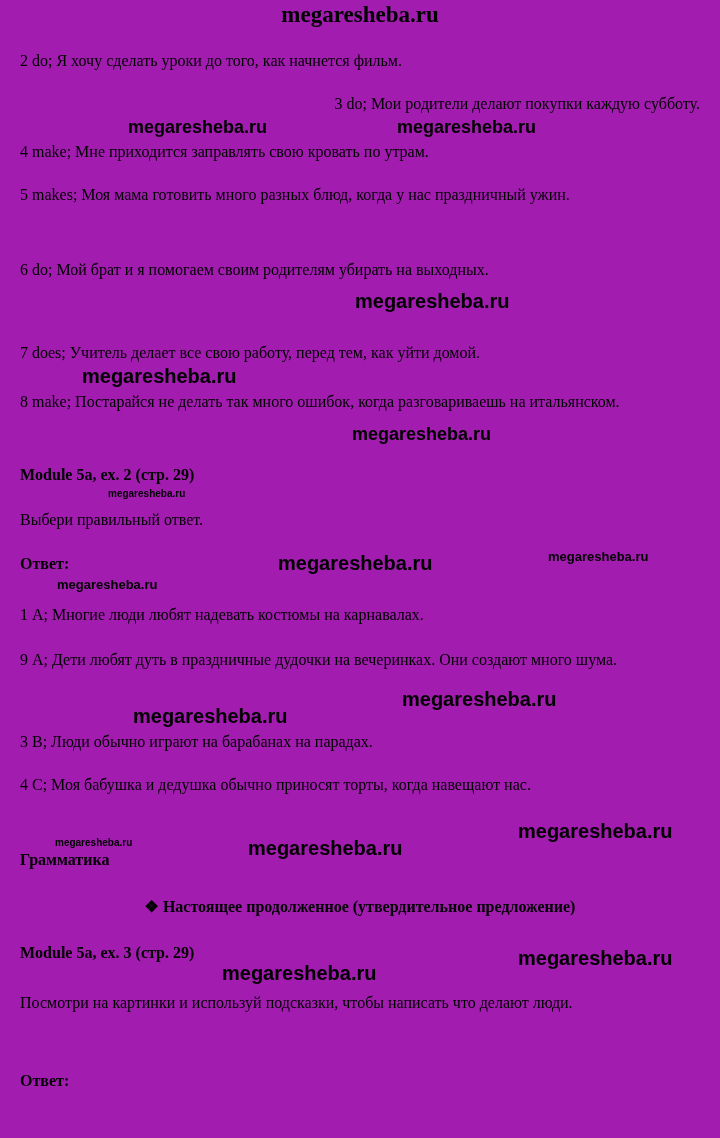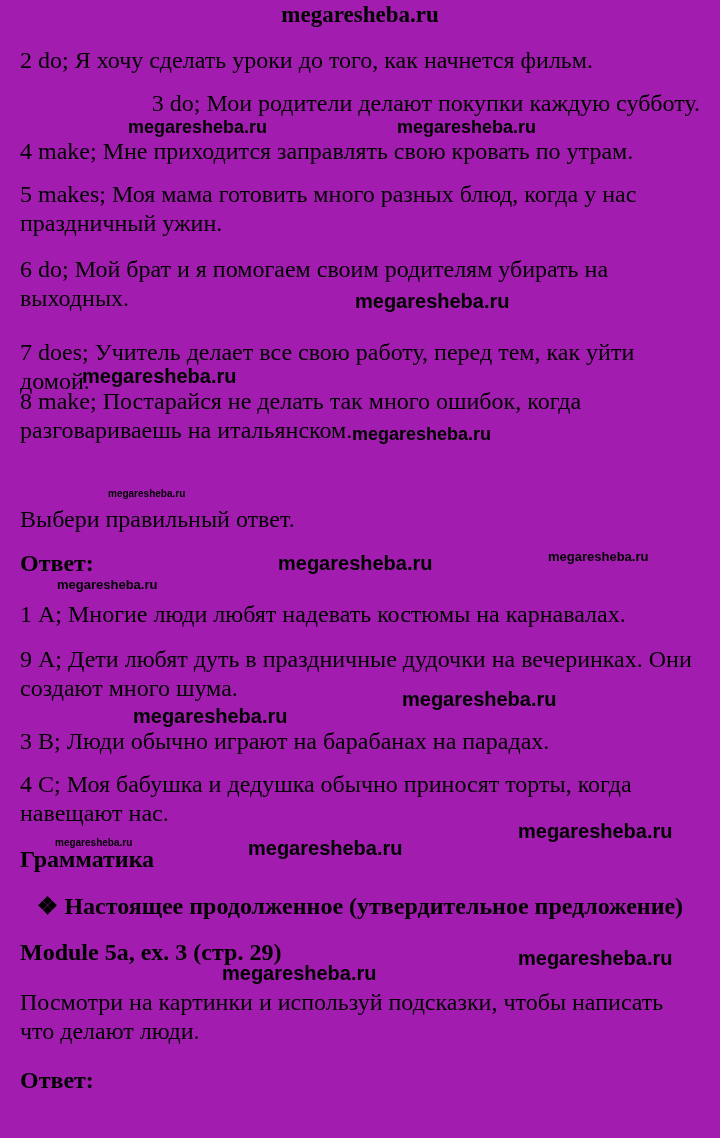--- a/index.html
+++ b/index.html
@@ -22,21 +22,21 @@
     width: 720px;
     text-align: center;
     font-weight: bold;
     font-size: 23px;
     font-family: "Liberation Serif", serif;
   }
   .para {
     position: absolute;
     left: 20px;
     width: 680px;
-    font-size: 24px;
+    font-size: 16px;
     line-height: 29px;
   }
   .bold { font-weight: bold; }
   .centered {
     text-align: center;
     left: 30px;
     width: 660px;
   }
   .wm {
     position: absolute;
@@ -70,20 +70,21 @@
   <div class="wm wm-lg" style="left:355px; top:290px;">megaresheba.ru</div>
 
   <div class="para" style="top:338px;">7 does; Учитель делает все свою работу, перед тем, как уйти домой.</div>
 
   <div class="wm wm-lg" style="left:82px; top:365px;">megaresheba.ru</div>
 
   <div class="para" style="top:387px;">8 make; Постарайся не делать так много ошибок, когда разговариваешь на итальянском.</div>
 
   <div class="wm wm-md" style="left:352px; top:424px;">megaresheba.ru</div>
 
+  <div class="para bold" style="top:460px;">Module 5a, ex. 2 (стр. 29)</div>
 
   <div class="wm wm-xs" style="left:108px; top:488px;">megaresheba.ru</div>
 
   <div class="para" style="top:505px;">Выбери правильный ответ.</div>
 
   <div class="para bold" style="top:549px;">Ответ:</div>
   <div class="wm wm-lg" style="left:278px; top:552px;">megaresheba.ru</div>
   <div class="wm wm-sm" style="left:548px; top:549px;">megaresheba.ru</div>
   <div class="wm wm-sm" style="left:57px; top:577px;">megaresheba.ru</div>
 

